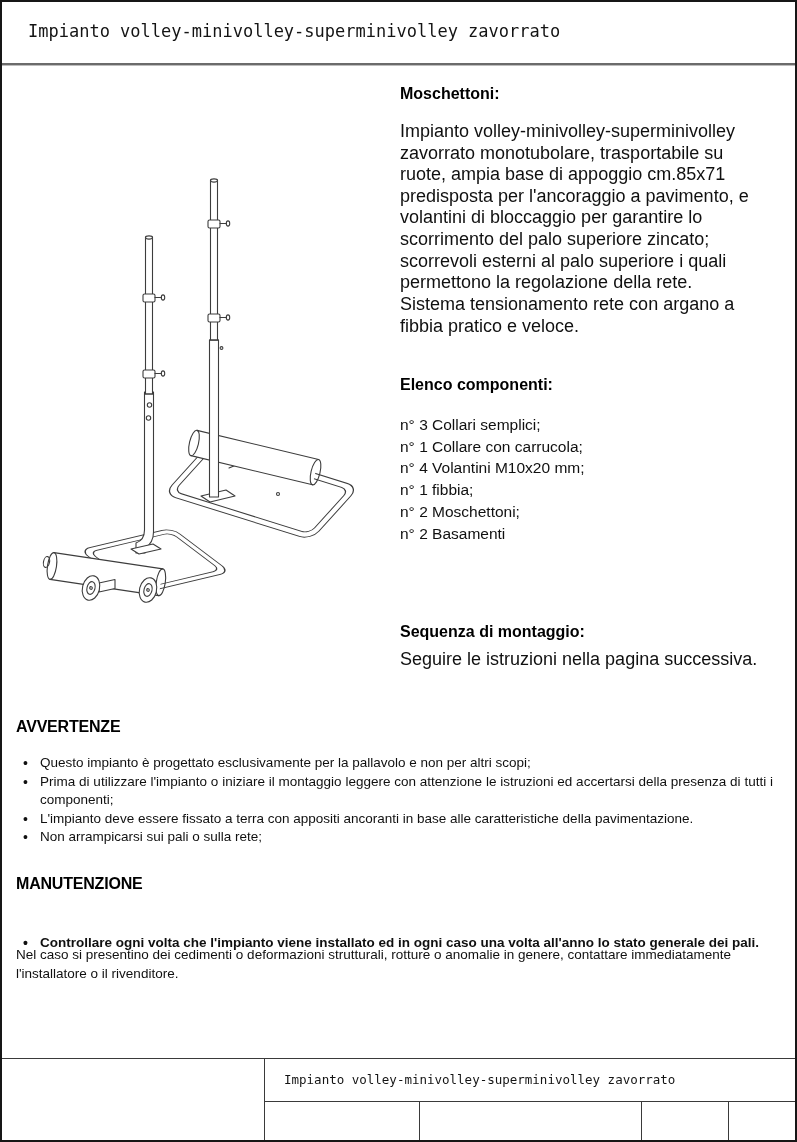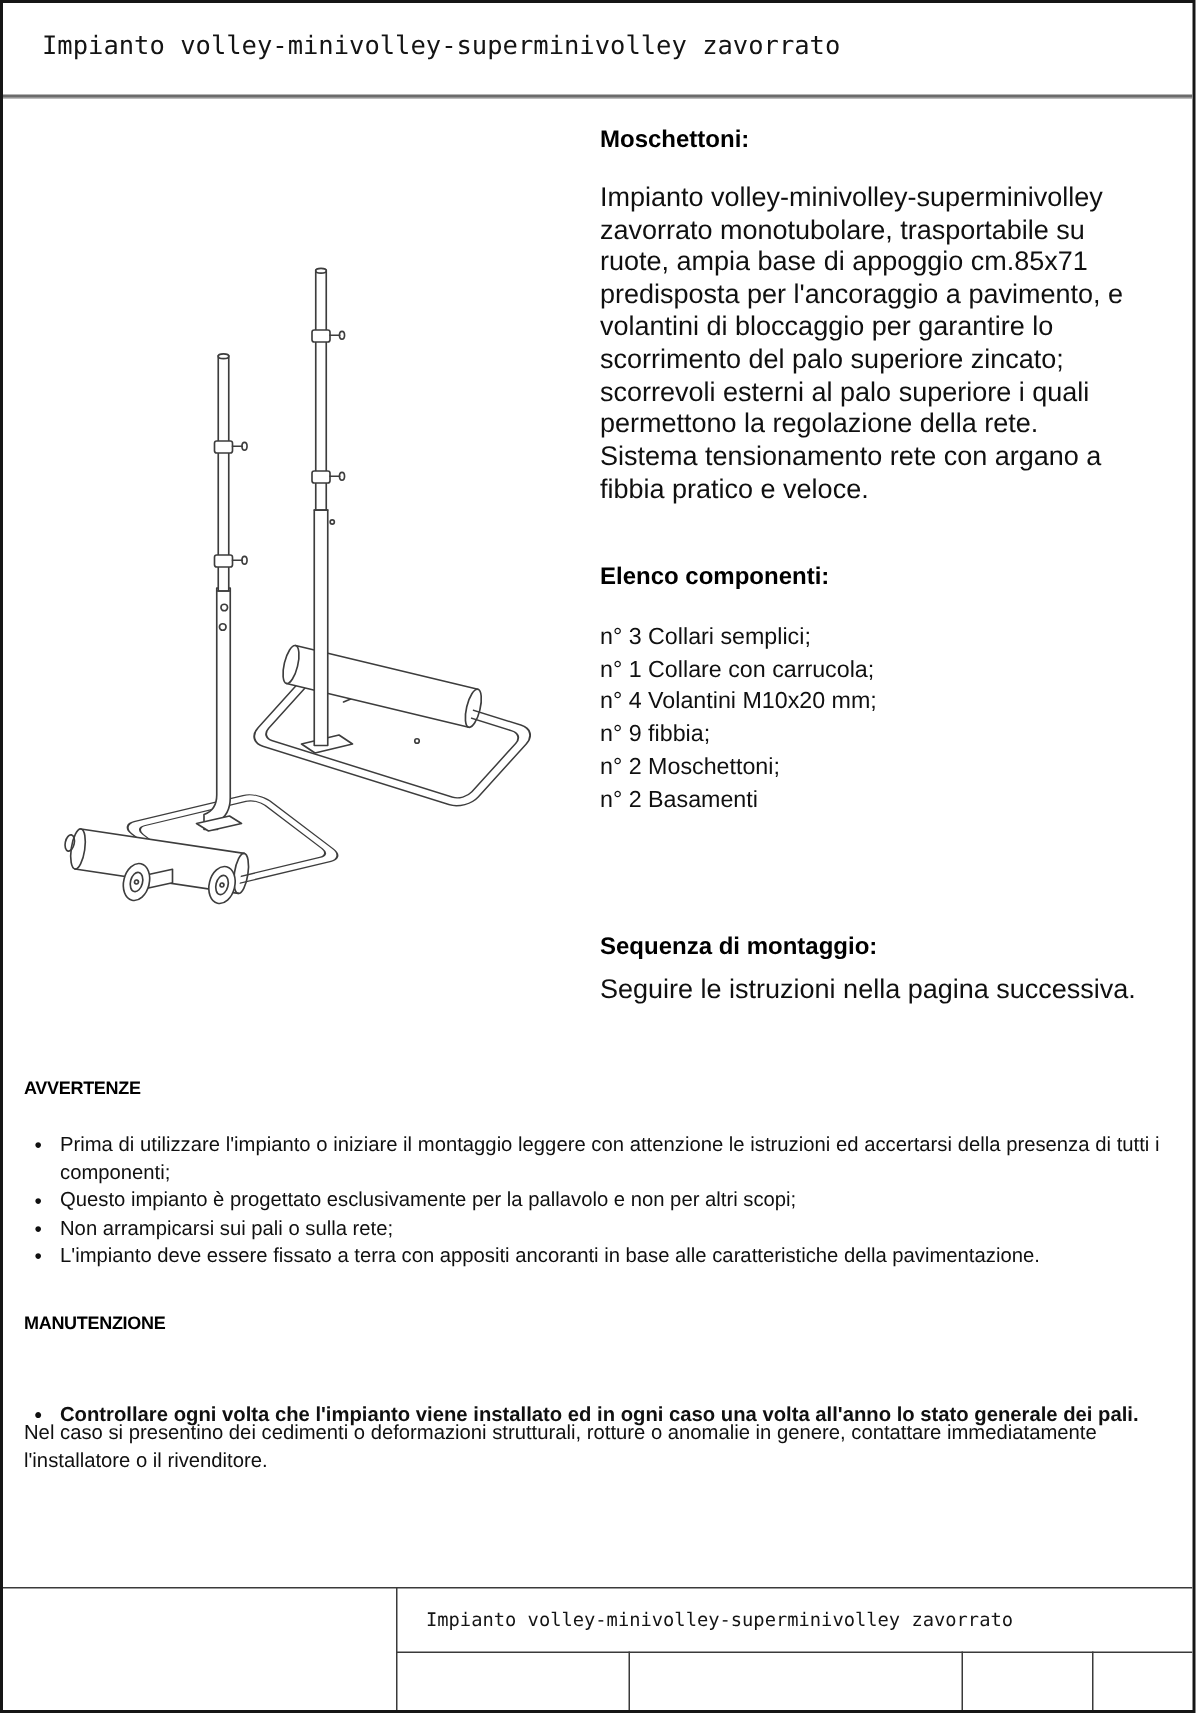--- a/index.html
+++ b/index.html
@@ -34,21 +34,21 @@
   }
   .body-right{
     font-size:18px;line-height:21.6px;color:#101010;
   }
   .comp-list{list-style:none;margin:0;padding:0;}
   .comp-list li{font-size:15.5px;line-height:21.7px;}
 
   
   .h-bottom{
     left:14px;
-    font-size:12px;font-weight:bold;color:#000;
+    font-size:16px;font-weight:bold;color:#000;
     letter-spacing:-0.2px;
   }
   .warn-list{
     list-style:none;margin:0;padding:0;
     font-size:13.5px;line-height:18.5px;
   }
   .warn-list li{
     position:relative;padding-left:24px;
     text-align:justify;
   }
@@ -176,34 +176,34 @@
 
 <div class="abs rcol h-right" style="top:83px;">Moschettoni:</div>
 <div class="abs rcol body-right" style="top:119px;">Impianto volley-minivolley-superminivolley zavorrato monotubolare, trasportabile su ruote, ampia base di appoggio cm.85x71 predisposta per l'ancoraggio a pavimento, e volantini di bloccaggio per garantire lo scorrimento del palo superiore zincato; scorrevoli esterni al palo superiore i quali permettono la regolazione della rete.</div>
 <div class="abs rcol body-right" style="top:292px;">Sistema tensionamento rete con argano a fibbia pratico e veloce.</div>
 
 <div class="abs rcol h-right" style="top:374px;">Elenco componenti:</div>
 <ul class="abs rcol comp-list" style="top:412px;">
     <li>n° 3 Collari semplici;</li>
     <li>n° 1 Collare con carrucola;</li>
     <li>n° 4 Volantini M10x20 mm;</li>
-    <li>n° 9 fibbia;</li>
+    <li>n° 1 fibbia;</li>
     <li>n° 2 Moschettoni;</li>
     <li>n° 2 Basamenti</li>
   </ul>
 
 <div class="abs rcol h-right" style="top:621px;">Sequenza di montaggio:</div>
 <div class="abs rcol body-right" style="top:647px;">Seguire le istruzioni nella pagina successiva.</div>
 
 <div class="abs h-bottom" style="top:716px;">AVVERTENZE</div>
 <ul class="abs warn-list" style="left:14px;top:752px;width:757px;">
+    <li>Questo impianto è progettato esclusivamente per la pallavolo e non per altri scopi;</li>
     <li>Prima di utilizzare l'impianto o iniziare il montaggio leggere con attenzione le istruzioni ed accertarsi della presenza di tutti i componenti;</li>
-    <li>Questo impianto è progettato esclusivamente per la pallavolo e non per altri scopi;</li>
+    <li>L'impianto deve essere fissato a terra con appositi ancoranti in base alle caratteristiche della pavimentazione.</li>
     <li>Non arrampicarsi sui pali o sulla rete;</li>
-    <li>L'impianto deve essere fissato a terra con appositi ancoranti in base alle caratteristiche della pavimentazione.</li>
   </ul>
 
 <div class="abs h-bottom" style="top:873px;">MANUTENZIONE</div>
 <ul class="abs warn-list" style="left:14px;top:932px;width:757px;font-weight:bold;">
     <li>Controllare ogni volta che l'impianto viene installato ed in ogni caso una volta all'anno lo stato generale dei pali.</li>
   </ul>
 <div class="abs note-par" style="top:944px;width:718px;">Nel caso si presentino dei cedimenti o deformazioni strutturali, rotture o anomalie in genere, contattare immediatamente l'installatore o il rivenditore.</div>
 
 <div class="abs fline" style="left:0;top:1056px;width:793px;height:1px;"></div>
 <div class="abs fline" style="left:262px;top:1056px;width:1px;height:84px;"></div>

